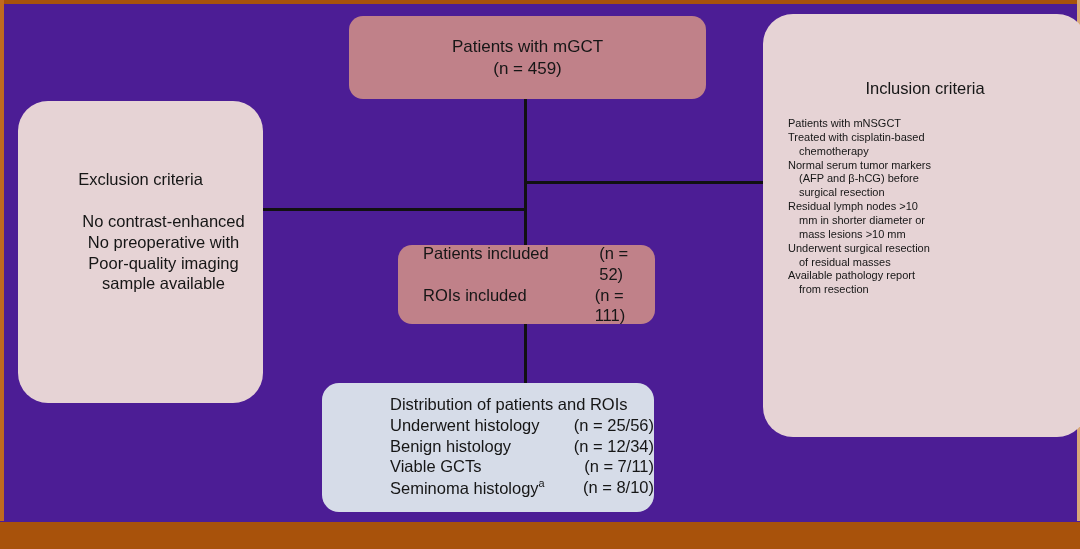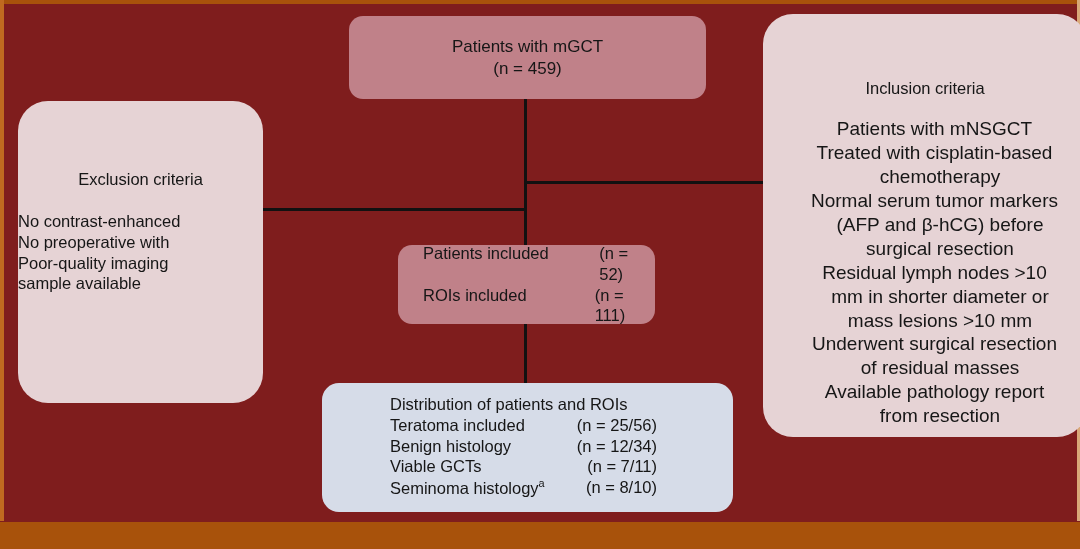--- a/index.html
+++ b/index.html
@@ -4,21 +4,21 @@
 <style>
   html, body {
     margin: 0;
     padding: 0;
     background: #ffffff;
   }
   #figure {
     position: relative;
     width: 1080px;
     height: 549px;
-    background: #7f1d1d;
+    background: #4c1d95;
     font-family: "Liberation Sans", sans-serif;
     overflow: hidden;
     box-sizing: border-box;
   }
   
   .frame-top {
     position: absolute;
     left: 0; top: 0;
     width: 1080px; height: 4px;
     background: #a8520b;
@@ -83,43 +83,44 @@
     position: absolute;
     left: 0; right: 0;
     top: 68px;
     text-align: center;
     font-size: 16.5px;
   }
   #exclusion-box .lines {
     position: absolute;
     left: 0; right: 0;
     top: 110px;
-    text-align: left;
-    font-size: 16.5px;
+    text-align: center;
+    font-size: 16.5px;
+    padding-left: 46px;
   }
   #exclusion-box .lines .ln { display: block; }
 
   
   #inclusion-box {
     left: 763px; top: 14px;
     width: 324px; height: 423px;
   }
   #inclusion-box .head {
     position: absolute;
     left: 0; right: 0;
     top: 64px;
     text-align: center;
     font-size: 16.5px;
   }
   #inclusion-box .lines {
     position: absolute;
     left: 25px; right: 6px;
     top: 103px;
-    font-size: 19px;
-    text-align: center;
+    font-size: 11px;
+    text-align: left;
   }
   #inclusion-box .lines .ln { display: block; }
   #inclusion-box .lines .ln.ind { padding-left: 11px; }
 
   
   #included-box {
     left: 398px; top: 245px;
     width: 257px; height: 79px;
     display: flex;
     flex-direction: column;
@@ -130,21 +131,21 @@
     display: flex;
     padding-left: 25px;
     gap: 37px;
   }
   #included-box .row .lbl { width: 143px; }
   #included-box .row .val { }
 
   
   #distribution-box {
     left: 322px; top: 383px;
-    width: 411px; height: 129px;
+    width: 332px; height: 129px;
     font-size: 16.5px;
     padding-top: 11px;
     padding-left: 68px;
     box-sizing: border-box;
   }
   #distribution-box .head { display: block; }
   #distribution-box .row { display: flex; }
   #distribution-box .row .lbl { width: 167px; }
   #distribution-box .row .val { width: 100px; text-align: right; }
   sup { font-size: 0.66em; vertical-align: super; }
@@ -217,21 +218,21 @@
     </div>
     <div class="row">
       <span class="lbl">ROIs included</span>
       <span class="val">(n = 111)</span>
     </div>
   </div>
 
   <div class="box box-blue" id="distribution-box">
     <span class="head">Distribution of patients and ROIs</span>
     <div class="row">
-      <span class="lbl">Teratoma included</span>
+      <span class="lbl">Underwent histology</span>
       <span class="val">(n =  25/56)</span>
     </div>
     <div class="row">
       <span class="lbl">Benign histology</span>
       <span class="val">(n = 12/34)</span>
     </div>
     <div class="row">
       <span class="lbl">Viable GCTs</span>
       <span class="val">(n = 7/11)</span>
     </div>

